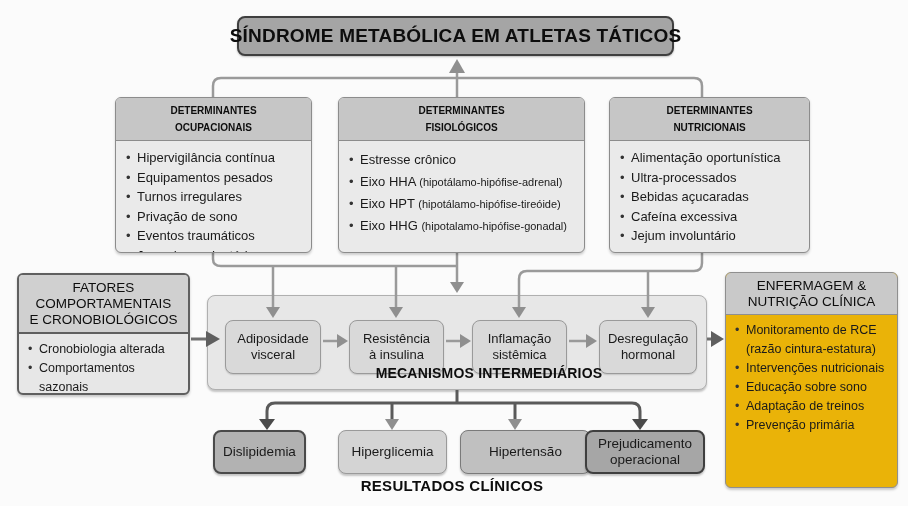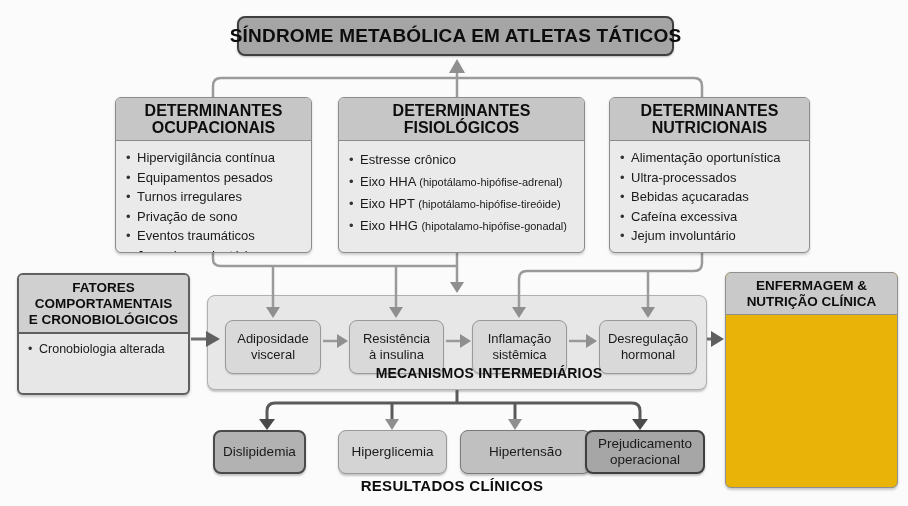--- a/index.html
+++ b/index.html
@@ -19,39 +19,39 @@
   }
   .title-box span{font-weight:bold;font-size:19px;letter-spacing:.2px;color:#0d0d0d;white-space:nowrap;}
   
   .det-box{
     border:1.5px solid #8c8c8c;border-radius:6px;background:#eaeaea;
     box-shadow:0 1.5px 2.5px rgba(0,0,0,.18);z-index:3;box-sizing:border-box;overflow:hidden;
     top:97px;height:156px;
   }
   .det-head{
     background:#c6c6c6;border-bottom:1.5px solid #8c8c8c;
-    font-weight:bold;font-size:16px;line-height:16.5px;text-align:center;
+    font-weight:bold;font-size:10px;line-height:16.5px;text-align:center;
     white-space:pre-line;padding:5px 2px 4px;color:#0d0d0d;
   }
   .det-body{padding:7px 4px 4px 10px;font-size:13px;line-height:19.5px;}
   .det-body.fis{line-height:22px;padding-top:8px;}
   .bullet{position:relative;padding-left:11px;}
   .bullet::before{content:"\2022";position:absolute;left:0;top:0;color:#333;}
   .note{font-size:11px;}
   
   .side-box{
     border-radius:6px;z-index:3;box-sizing:border-box;overflow:hidden;
     box-shadow:0 1.5px 2.5px rgba(0,0,0,.2);
   }
   .factors-box{left:17px;top:273px;width:173px;height:122px;border:2px solid #5f5f5f;background:#e7e7e7;}
   .factors-box .side-head{background:#d0d0d0;border-bottom:2px solid #5f5f5f;}
   .nursing-box{left:725px;top:272px;width:173px;height:216px;border:1.5px solid #8f8f8f;background:#eab308;}
   .nursing-box .side-head{background:#c9c9c9;border-bottom:1.5px solid #8f8f8f;}
   .side-head{
-    font-weight:bold;font-size:13.5px;line-height:16px;text-align:center;
+    font-weight:normal;font-size:13.5px;line-height:16px;text-align:center;
     white-space:pre-line;padding:5px 2px 4px;color:#0d0d0d;
   }
   .side-body{padding:6px 3px 4px 9px;font-size:12.5px;line-height:19px;}
   
   .mech-panel{
     left:207px;top:295px;width:500px;height:95px;background:#e7e7e7;
     border:1.5px solid #b0b0b0;border-radius:8px;z-index:1;box-sizing:border-box;
     box-shadow:0 1.5px 2px rgba(0,0,0,.22);
   }
   .mech-label{
@@ -199,27 +199,35 @@
       <div class="bullet">Jejum involuntário</div>
     </div>
   </div>
 
   <div class="abs side-box factors-box">
     <div class="side-head">FATORES
 COMPORTAMENTAIS
 E CRONOBIOLÓGICOS</div>
     <div class="side-body">
       <div class="bullet">Cronobiologia alterada</div>
+      <div class="bullet">Comportamentos sazonais</div>
 
     </div>
   </div>
 
   <div class="abs side-box nursing-box">
     <div class="side-head">ENFERMAGEM &amp;
 NUTRIÇÃO CLÍNICA</div>
+    <div class="side-body">
+      <div class="bullet">Monitoramento de RCE (razão cintura-estatura)</div>
+      <div class="bullet">Intervenções nutricionais</div>
+      <div class="bullet">Educação sobre sono</div>
+      <div class="bullet">Adaptação de treinos</div>
+      <div class="bullet">Prevenção primária</div>
+    </div>
   </div>
 
   <div class="abs mech-box" style="left:225px;width:96px;">Adiposidade
 visceral</div>
   <div class="abs mech-box" style="left:349px;width:95px;">Resistência
 à insulina</div>
   <div class="abs mech-box" style="left:472px;width:95px;">Inflamação
 sistêmica</div>
   <div class="abs mech-box" style="left:599px;width:98px;">Desregulação
 hormonal</div>

